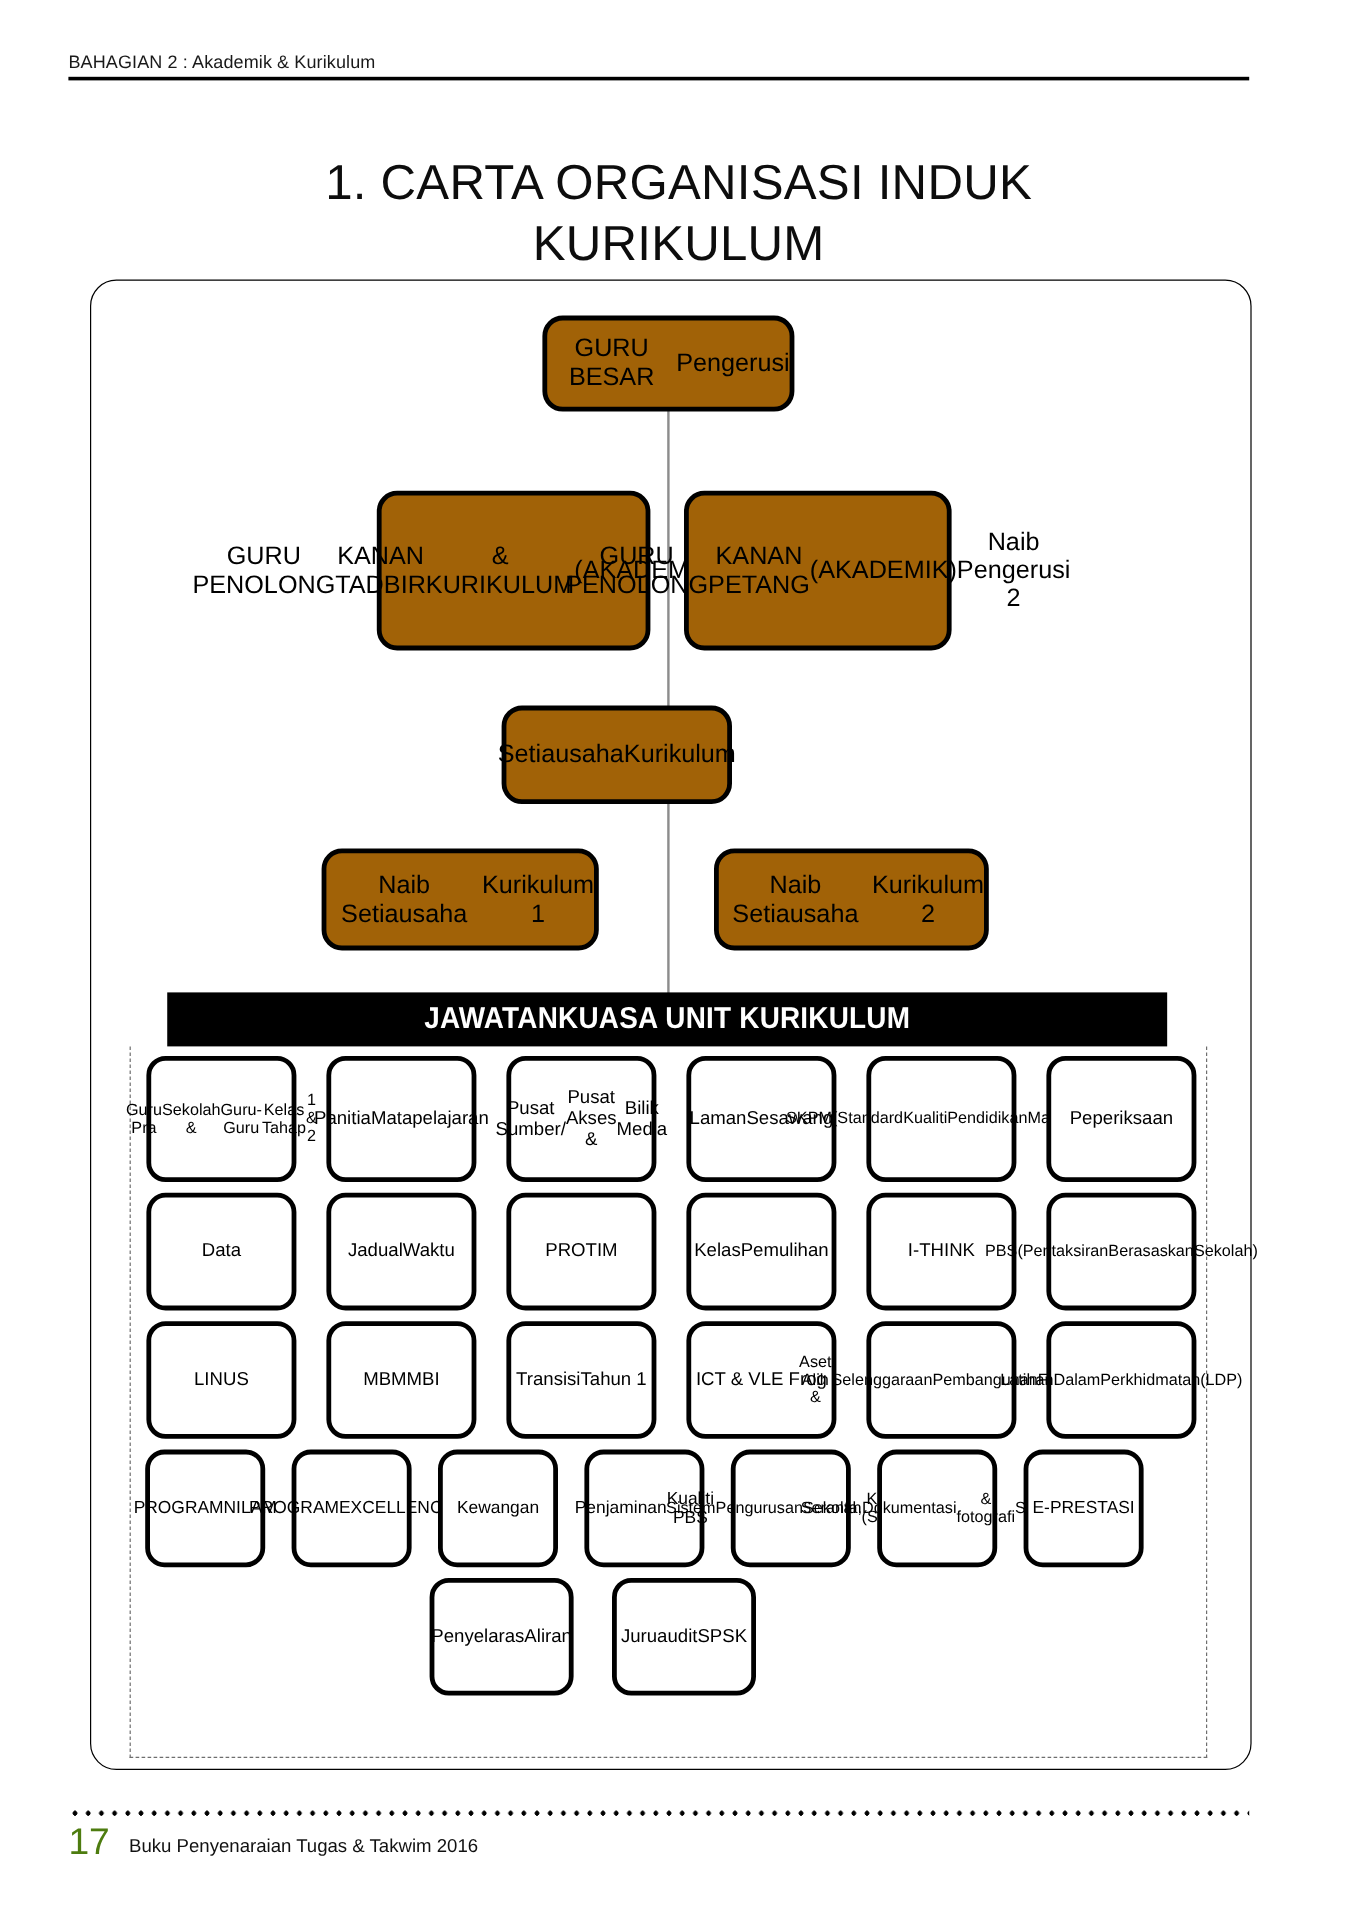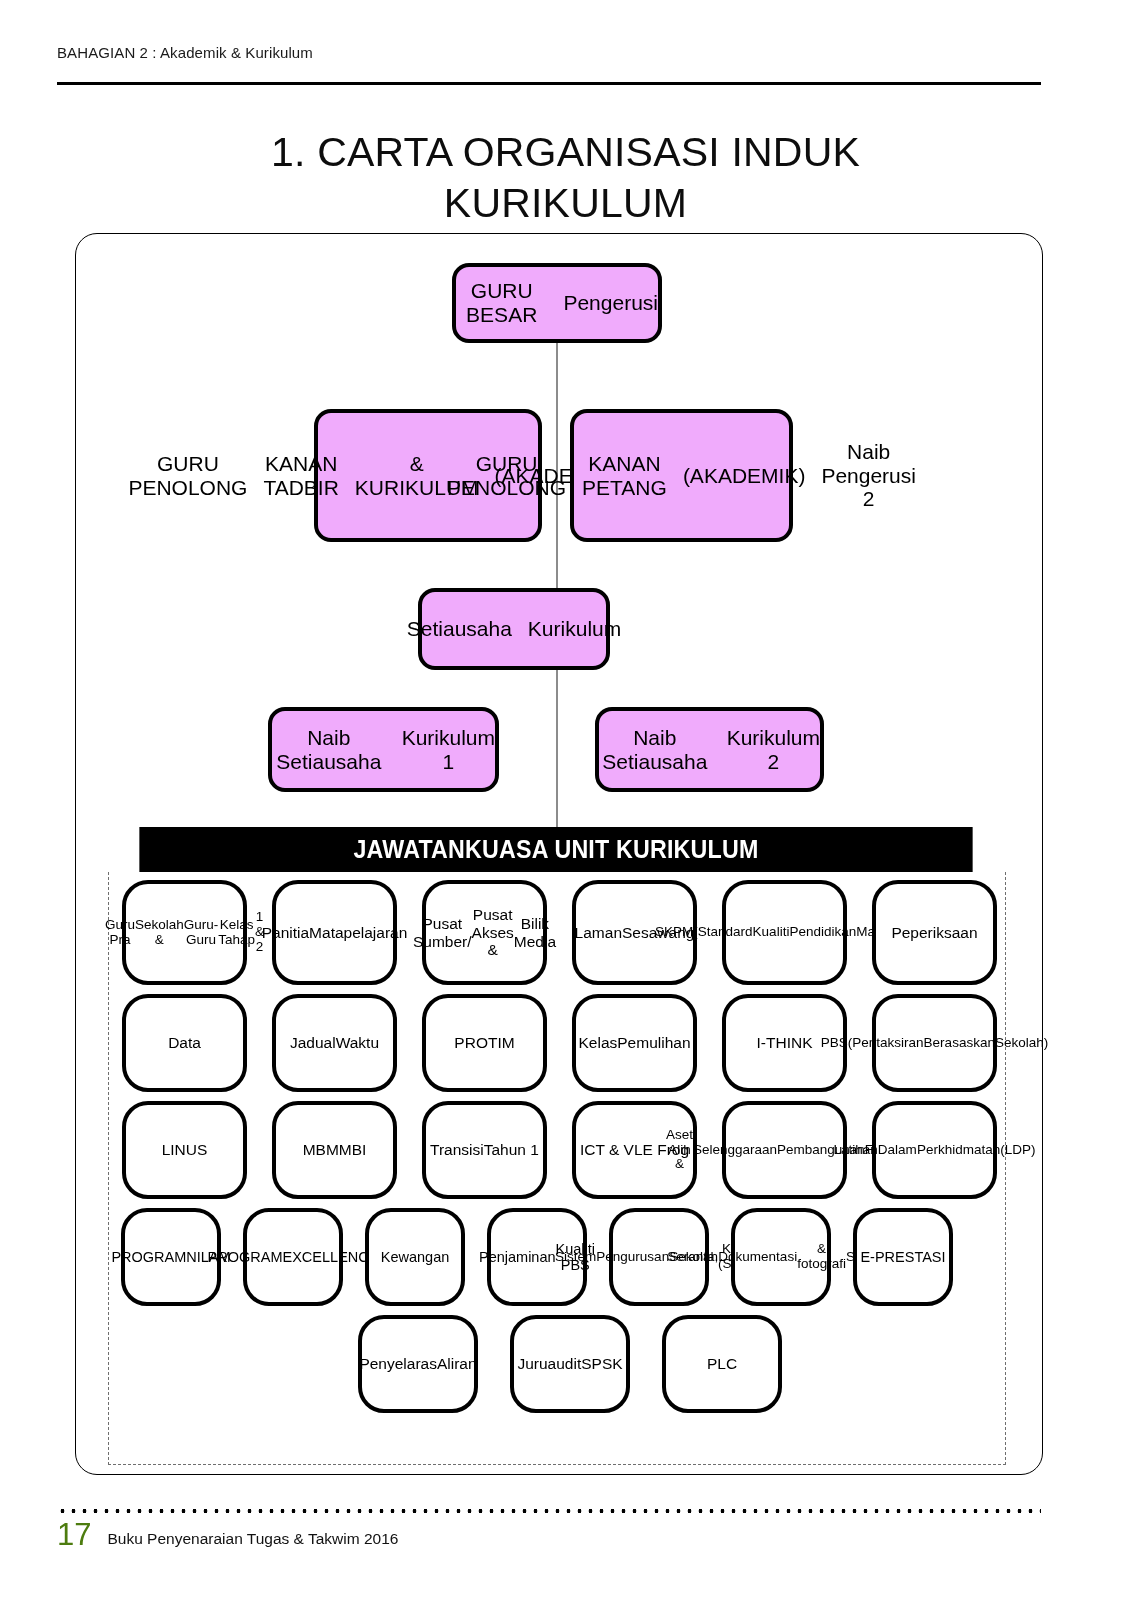--- a/index.html
+++ b/index.html
@@ -7,21 +7,21 @@
     width:1131px;height:1600px;background:#ffffff;
     font-family:"Liberation Sans", sans-serif;
     color:#000;overflow:hidden;position:relative;
   }
   
   .page-header{
     position:absolute;left:57px;top:44px;width:984px;
   }
   .page-header .htext{
     font-size:15px;letter-spacing:.1px;color:#1a1a1a;
-    padding-bottom:21px;
+    padding-bottom:3px;
   }
   .page-header .hrule{
     height:3px;background:#000;width:100%;
   }
   
   .doc-title{
     position:absolute;left:0;top:100px;width:1131px;
     text-align:center;font-size:41px;line-height:1.24;
     font-weight:400;letter-spacing:.2px;color:#0d0d0d;
   }
@@ -33,25 +33,24 @@
     box-sizing:border-box;
   }
   
   .connector{
     position:absolute;left:556px;top:340px;width:1.6px;height:505px;
     background:#8c8c8c;
   }
   
   .node{
     position:absolute;box-sizing:border-box;
-    background:#f0abfc;border:4.5px solid #000;border-radius:16px;
+    background:#a16207;border:4.5px solid #000;border-radius:16px;
     display:flex;align-items:center;justify-content:center;
     text-align:center;line-height:1.14;color:#000;
     z-index:3;
-    gap:16px;
   }
   .node.big{font-size:21px;border-radius:17px;}
   #n-gurubesar{left:452px;top:263px;width:210px;height:80px;}
   #n-gpk1{left:314px;top:409px;width:228px;height:133px;}
   #n-gpk2{left:570px;top:409px;width:223px;height:133px;}
   #n-setiausaha{left:418px;top:588px;width:192px;height:82px;}
   #n-naib1{left:268px;top:707px;width:231px;height:85px;}
   #n-naib2{left:595px;top:707px;width:229px;height:85px;}
   .node .l1{display:block;}
   
@@ -71,21 +70,21 @@
     z-index:2;background:#fff;
   }
   .crow{position:absolute;left:0;width:898px;display:flex;}
   #row1{top:8px;height:105px;}
   #row2{top:122px;height:98px;}
   #row3{top:229px;height:98px;}
   #row4{top:336px;height:98px;}
   #row5{top:443px;height:98px;}
   .cbox{
     box-sizing:border-box;background:#fff;
-    border:4px solid #000;border-radius:26px;
+    border:4px solid #000;border-radius:16px;
     display:flex;align-items:center;justify-content:center;
     text-align:center;font-size:15.5px;line-height:1.12;
     color:#000;padding:2px 3px;
   }
   
   .c6 .cbox{width:125px;}
   .c6 .cbox+.cbox{margin-left:25px;}
   .c6{padding-left:13px;}
   
   .c7 .cbox{width:100px;font-size:14.5px;}
@@ -279,23 +278,20 @@
     </div>
   <div class="crow c5" id="row5">
       <div class="cbox">
         <span class="l1">Penyelaras</span>
         <span class="l1">Aliran</span>
       </div>
       <div class="cbox">
         <span class="l1">Juruaudit</span>
         <span class="l1">SPSK</span>
       </div>
-      <div class="cbox">
-        <span class="l1">PLC</span>
-      </div>
     </div>
 </div>
 
 <div class="footer">
   <div class="dots"></div>
   <div class="frow">
     <div class="pnum">17</div>
     <div class="ftext">Buku Penyenaraian Tugas &amp; Takwim 2016</div>
   </div>
 </div>

